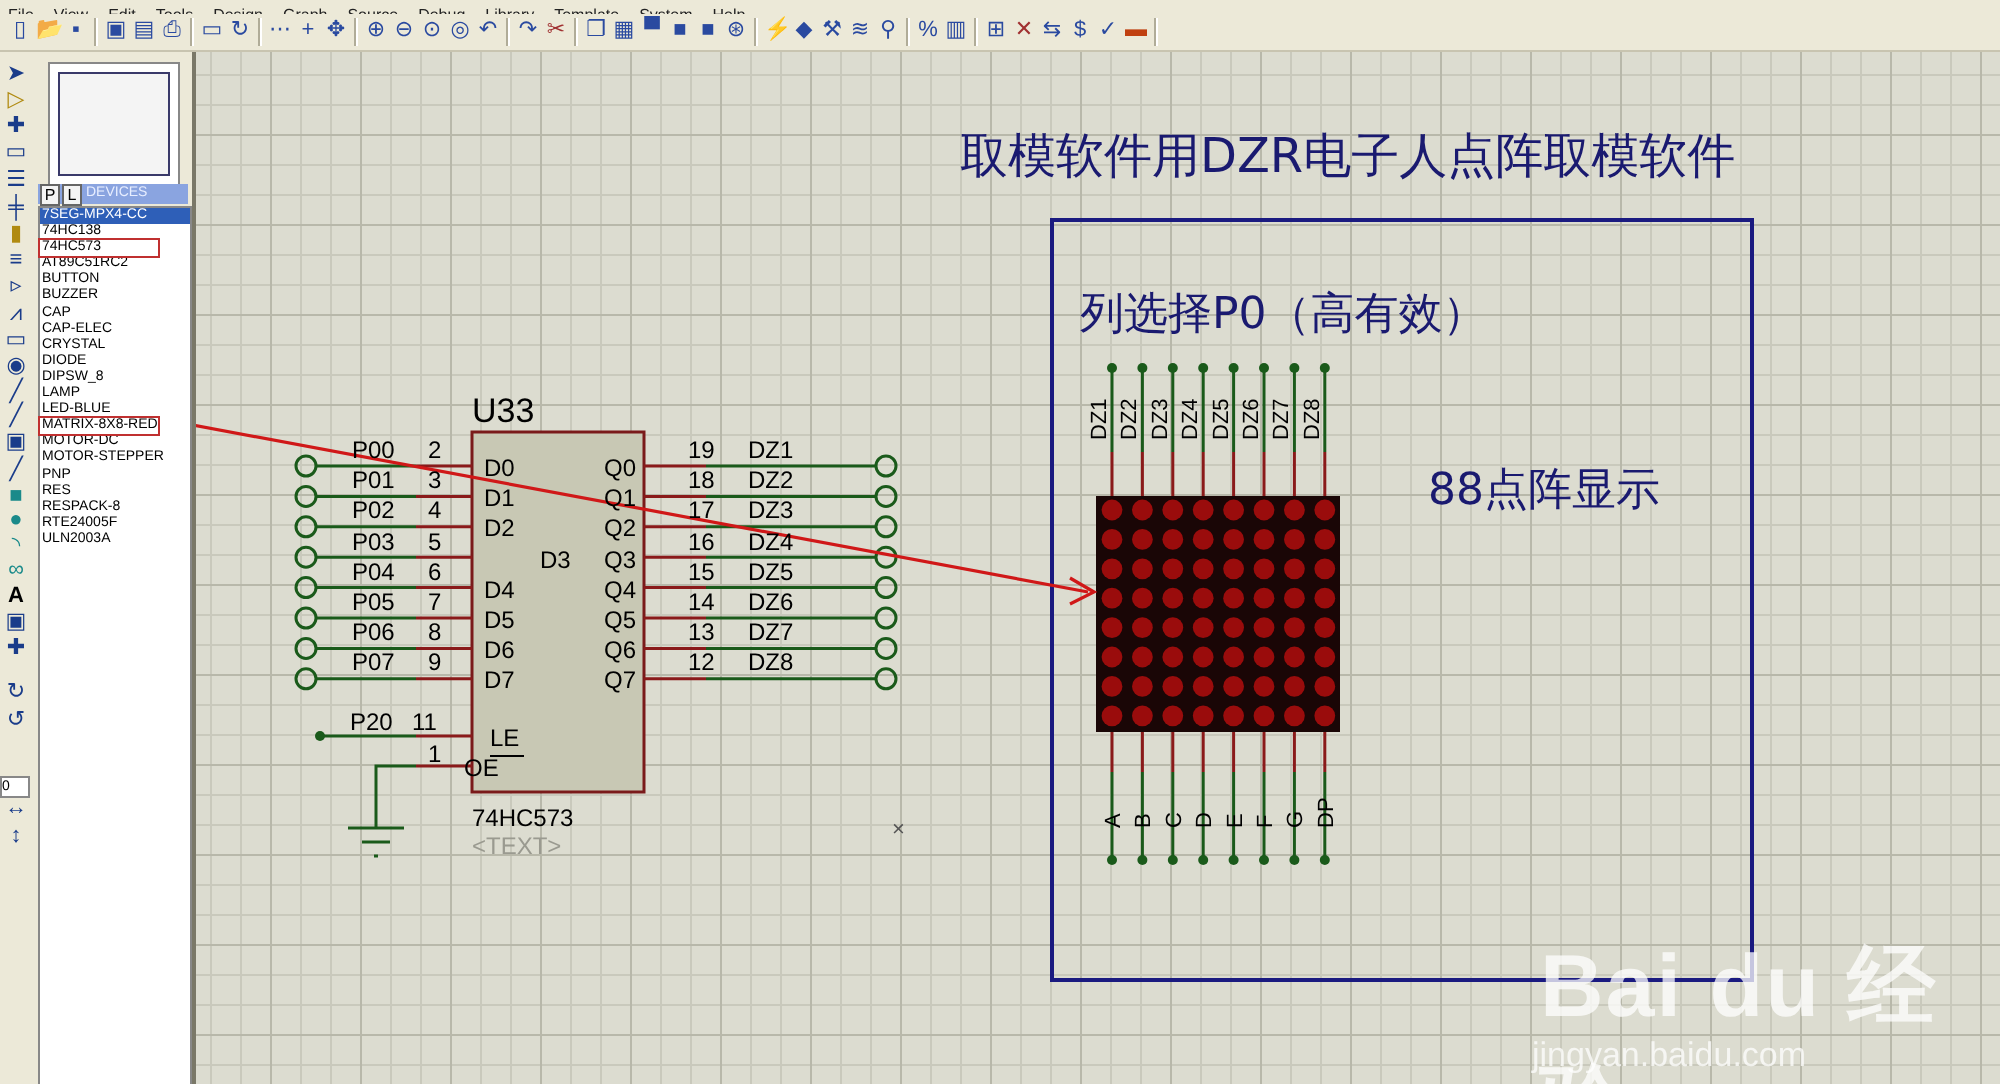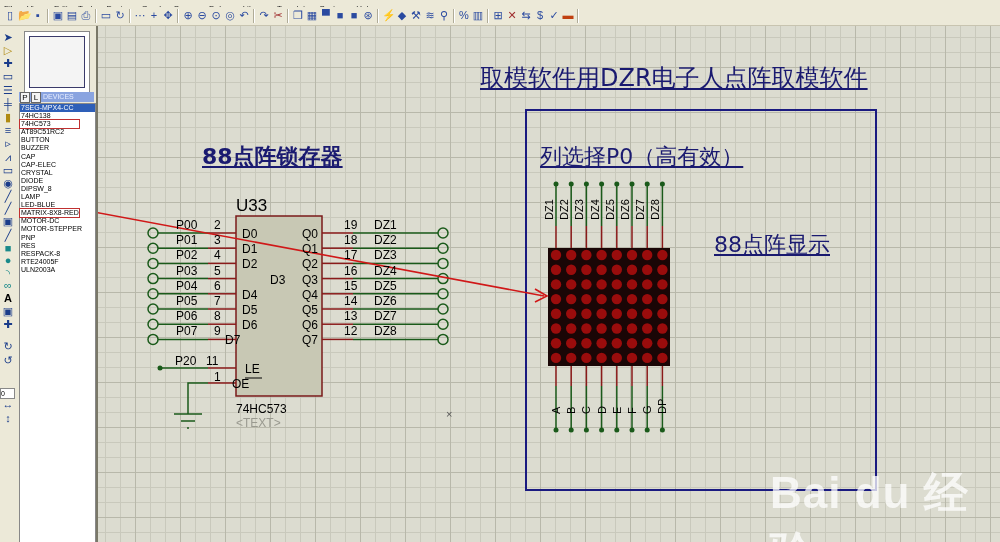--- a/index.html
+++ b/index.html
@@ -24,21 +24,21 @@
   .canvas{position:absolute;left:98px;top:26px;width:902px;height:516px;background-color:#dcdcd0;
     background-image:
       linear-gradient(to right,#b8b8aa 1px,transparent 1px),
       linear-gradient(to bottom,#b8b8aa 1px,transparent 1px),
       linear-gradient(to right,#c9c9bc 1px,transparent 1px),
       linear-gradient(to bottom,#c9c9bc 1px,transparent 1px);
     background-size:45px 45px,45px 45px,15px 15px,15px 15px;
     background-position:-8px -4px,-8px -4px,-8px -4px,-8px -4px;
     overflow:hidden;}
   .abs{position:absolute;}
-  .cjk{font-family:"DejaVu Sans",sans-serif;color:#1a1a70;text-decoration:underline;}
+  .cjk{font-family:"DejaVu Sans",sans-serif;color:#1a1a70;}
   .lbl{font-size:12px;color:#000;font-family:"Liberation Sans",sans-serif;}
   .watermark{position:absolute;color:rgba(255,255,255,0.75);font-family:"Liberation Sans",sans-serif;}
 </style>
 </head>
 <body>
 
 <div class="menubar" id="menubar"><span>File</span><span>View</span><span>Edit</span><span>Tools</span><span>Design</span><span>Graph</span><span>Source</span><span>Debug</span><span>Library</span><span>Template</span><span>System</span><span>Help</span></div>
 
 <div class="toolbar" id="toolbar">
     <div class="tb" style="left: 4px;">▯</div>
@@ -344,21 +344,20 @@
       <circle cx="518.8" cy="331.9" r="5.2" fill="#9a0c0c"></circle>
       <circle cx="534" cy="331.9" r="5.2" fill="#9a0c0c"></circle>
       <circle cx="549.2" cy="331.9" r="5.2" fill="#9a0c0c"></circle>
       <circle cx="564.4" cy="331.9" r="5.2" fill="#9a0c0c"></circle>
       <line x1="-15" y1="184" x2="446" y2="270" stroke="#d01818" stroke-width="1.6"></line>
       <polyline points="437,263 449,270 437,276" fill="none" stroke="#d01818" stroke-width="1.6"></polyline>
       <text x="348" y="392" font-size="11" fill="#555" font-family="Liberation Sans, sans-serif">×</text>
     </svg>
 
   <div class="abs cjk" style="left:382px;top:36px;font-size:24px;white-space:nowrap;">取模软件用DZR电子人点阵取模软件</div>
-  <div class="abs cjk" style="left:104px;top:116px;font-size:22px;font-weight:bold;white-space:nowrap;">88点阵锁存器</div>
   <div class="abs cjk" style="left:442px;top:116px;font-size:22px;white-space:nowrap;">列选择P0（高有效）</div>
   <div class="abs cjk" style="left:616px;top:204px;font-size:22px;white-space:nowrap;">88点阵显示</div>
 
   <div class="abs" style="left:138px;top:170px;font-size:17px;color:#000;">U33</div>
   <div class="abs" style="left:138px;top:376px;font-size:12px;color:#000;">74HC573</div>
   <div class="abs" style="left:138px;top:390px;font-size:12px;color:#9a9a90;">&lt;TEXT&gt;</div>
 
   <div id="labels">
       <div class="abs lbl" style="left: 78px; top: 192px;">P00</div>
       <div class="abs lbl" style="left: 116px; top: 192px;">2</div>
@@ -376,21 +375,21 @@
       <div class="abs lbl" style="left: 116px; top: 252.8px;">6</div>
       <div class="abs lbl" style="left: 144px; top: 261.8px;">D4</div>
       <div class="abs lbl" style="left: 78px; top: 268px;">P05</div>
       <div class="abs lbl" style="left: 116px; top: 268px;">7</div>
       <div class="abs lbl" style="left: 144px; top: 277px;">D5</div>
       <div class="abs lbl" style="left: 78px; top: 283.2px;">P06</div>
       <div class="abs lbl" style="left: 116px; top: 283.2px;">8</div>
       <div class="abs lbl" style="left: 144px; top: 292.2px;">D6</div>
       <div class="abs lbl" style="left: 78px; top: 298.4px;">P07</div>
       <div class="abs lbl" style="left: 116px; top: 298.4px;">9</div>
-      <div class="abs lbl" style="left: 127px; top: 307.4px;">D7</div>
+      <div class="abs lbl" style="left: 144px; top: 307.4px;">D7</div>
       <div class="abs lbl" style="left: 204px; top: 201px;">Q0</div>
       <div class="abs lbl" style="left: 246px; top: 192px;">19</div>
       <div class="abs lbl" style="left: 276px; top: 192px;">DZ1</div>
       <div class="abs lbl" style="left: 204px; top: 216.2px;">Q1</div>
       <div class="abs lbl" style="left: 246px; top: 207.2px;">18</div>
       <div class="abs lbl" style="left: 276px; top: 207.2px;">DZ2</div>
       <div class="abs lbl" style="left: 204px; top: 231.4px;">Q2</div>
       <div class="abs lbl" style="left: 246px; top: 222.4px;">17</div>
       <div class="abs lbl" style="left: 276px; top: 222.4px;">DZ3</div>
       <div class="abs lbl" style="left: 204px; top: 246.6px;">Q3</div>
@@ -409,13 +408,14 @@
       <div class="abs lbl" style="left: 246px; top: 298.4px;">12</div>
       <div class="abs lbl" style="left: 276px; top: 298.4px;">DZ8</div>
       <div class="abs lbl" style="left: 77px; top: 328px;">P20</div>
       <div class="abs lbl" style="left: 108px; top: 328px;">11</div>
       <div class="abs lbl" style="left: 147px; top: 336px;">LE</div>
       <div class="abs lbl" style="left: 116px; top: 344px;">1</div>
       <div class="abs lbl" style="left: 134px; top: 351px;">OE</div>
     </div>
 
   <div class="watermark" style="left:672px;top:438px;font-size:44px;font-weight:bold;letter-spacing:1px;">Bai du 经验</div>
+  <div class="watermark" style="left:668px;top:492px;font-size:17px;">jingyan.baidu.com</div>
 </div>
 
 </body></html>

